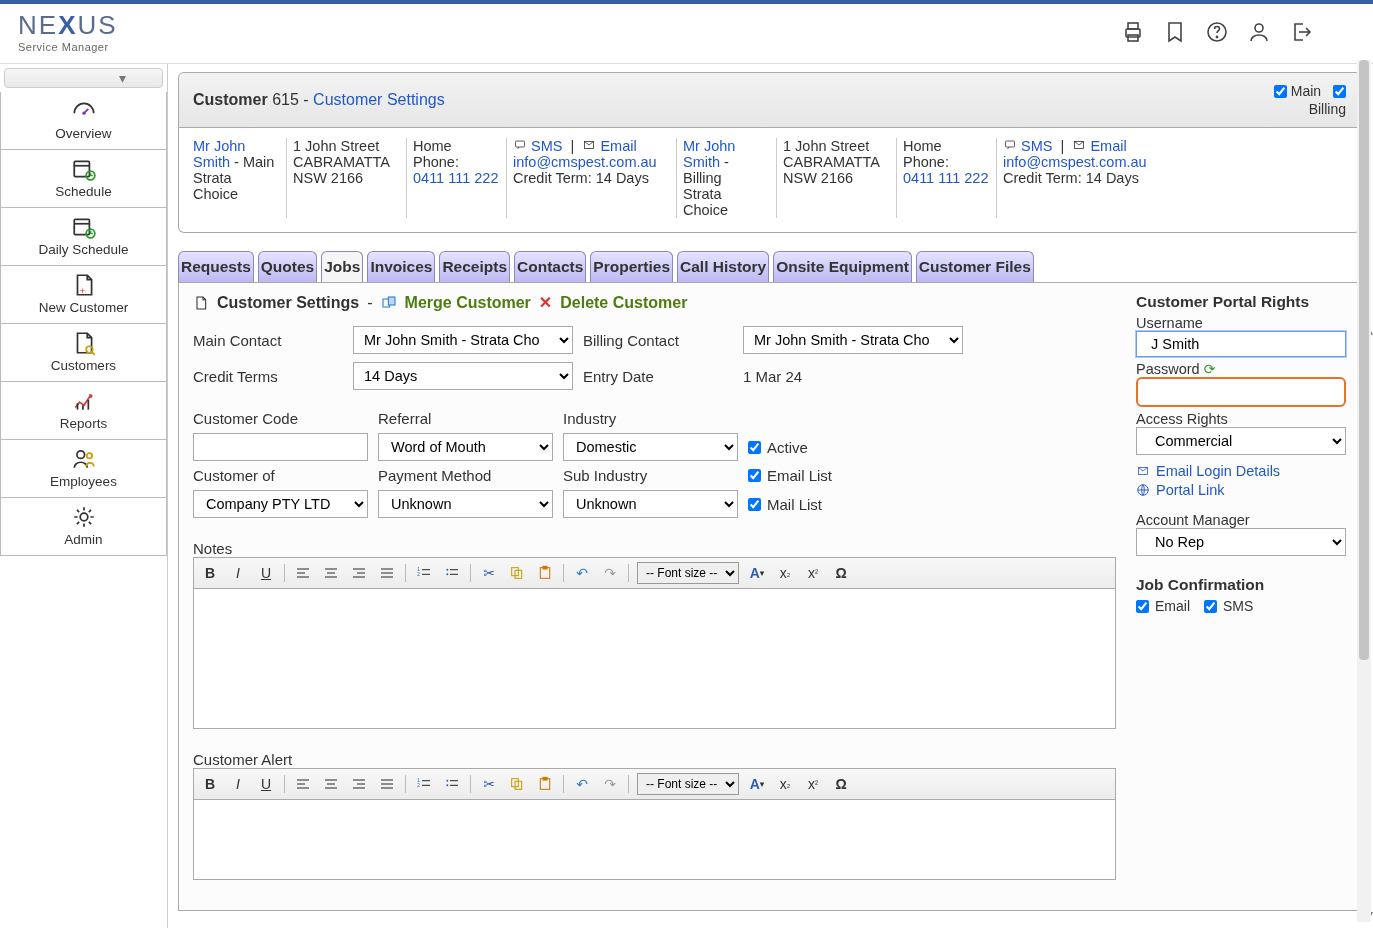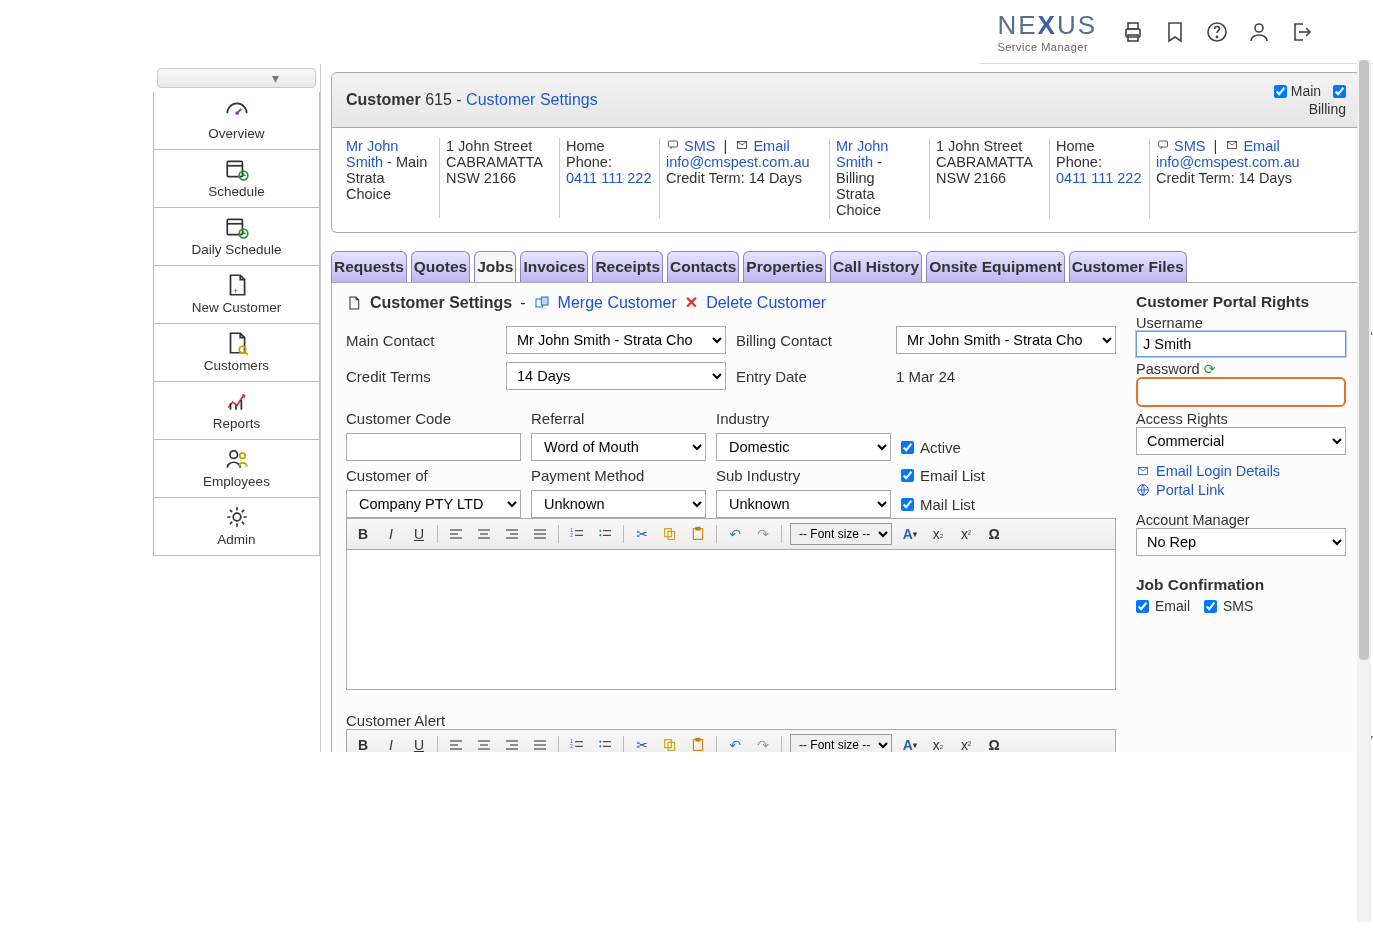--- a/index.html
+++ b/index.html
@@ -1,17 +1,17 @@
 <!DOCTYPE html>
 <html><head>
 <meta charset="utf-8">
 <style>
   * { box-sizing: border-box; margin: 0; padding: 0; }
   body { font-family: -apple-system, "Segoe UI", Arial, sans-serif; font-size: 14px; color: #333; background: #fff; overflow: hidden; }
-  .app { width: 1373px; height: 752px; display: flex; flex-direction: column; align-items: flex-end; }
+  .app { width: 1373px; height: 928px; display: flex; flex-direction: column; }
   .topbar { height: 4px; background: #3b5fa3; }
   .header { display: flex; align-items: center; padding: 6px 10px 10px 10px; border-bottom: 1px solid #ddd; gap: 16px; }
   .logo { display: flex; flex-direction: column; align-items: flex-start; padding: 0 8px; }
   .logo-text { font-size: 26px; letter-spacing: 2px; color: #5a6d8a; font-weight: 300; }
   .logo-text .x { color: #3b5fa3; font-weight: 600; }
   .logo-sub { font-size: 11px; color: #666; letter-spacing: 0.5px; }
   .search-wrap { display: flex; align-items: center; gap: 8px; }
   .search-box { display: flex; align-items: center; border: 1px solid #ccc; border-radius: 16px; padding: 4px 10px; width: 510px; background: #fafafa; }
   .search-box input { border: none; outline: none; flex: 1; font-size: 15px; background: transparent; color: #888; }
   .search-type { border: 1px solid #999; padding: 4px 6px; font-size: 15px; }
@@ -40,21 +40,21 @@
   .detail-col .link { color: #2158c9; cursor: pointer; }
   .fin-col { margin-left: auto; font-size: 14px; }
   .fin-col table td { padding: 0 4px; }
 
   .tabs { display: flex; margin-top: 18px; }
   .tab { background: linear-gradient(#e6e4ff,#bcb8f2); border: 1px solid #8c88bd; border-bottom: none; border-radius: 6px 6px 0 0; padding: 6px 2px; font-size: 15.5px; font-weight: 600; color: #333; margin-right: 4px; cursor: pointer; }
   .tab.active { background: #f5f5f5; }
 
   .settings-body { border: 1px solid #aaa; background: #fcfcfc; padding: 10px 14px 30px 14px; display:flex; gap: 20px; }
   .settings-title-row { display:flex; align-items:center; gap: 8px; font-size: 16px; margin-bottom: 14px; }
-  .settings-title-row .link { color: #1d4ed8; cursor:pointer; }
+  .settings-title-row .link { color: #4d7c0f; cursor:pointer;font-weight:bold; }
   .x-del { color: #d33; font-weight: bold; }
 
   .left-col { flex: 1; }
   .right-col { width: 210px; }
 
   .form-grid { display: grid; grid-template-columns: 150px 220px 150px 220px; gap: 8px 10px; align-items: center; font-size: 15px; }
   .form-grid select, .form-grid input[type=text] { width: 100%; border: 1px solid #aaa; padding: 4px 6px; font-size: 14.5px; background:#fff; }
 
   .code-grid { margin-top: 20px; display: grid; grid-template-columns: 175px 175px 175px 120px; gap: 6px 10px; font-size: 15px; }
   .code-grid select, .code-grid input[type=text] { width:100%; border:1px solid #aaa; padding:4px 8px; font-size:14.5px; background:#fff; }
@@ -64,21 +64,21 @@
   .editor-toolbar { border:1px solid #aaa; background: linear-gradient(#f8f8f8,#ececec); padding: 4px 6px; display:flex; align-items:center; gap:8px; flex-wrap: wrap; }
   .editor-toolbar .tb-btn { width:20px; height:20px; display:flex; align-items:center; justify-content:center; color:#333; cursor:pointer; font-size:14px; }
   .tb-sep { width:1px; height:18px; background:#bbb; }
   .font-sel { border:1px solid #999; padding:2px 4px; font-size:12px; }
   .omega { font-size:17px; color:#2a3a8a; font-weight:bold; }
   .editor-area { border:1px solid #aaa; border-top:none; min-height: 140px; background:#fff; }
   .editor-area.short { min-height: 80px; }
 
   .right-col h4 { font-size: 15.5px; font-weight:700; margin-bottom:4px; }
   .right-col .lbl { font-size: 14.5px; margin-top:4px; }
-  .right-col input[type=text], .right-col select { width:100%; border:1px solid #aaa; padding:4px 6px; font-size:14.5px; background:#fff; }
+  .right-col input[type=text], .right-col select { width:100%; border:1px solid #aaa; padding:4px 14px; font-size:14.5px; background:#fff; }
   .right-col input.focus { border:1px solid #6a9be8; outline: 1px solid #aecbf5; }
   .right-col input.highlight { border: 2.5px solid #e8712a; border-radius: 6px; padding:5px 6px; }
   .refresh-icon { color:#2a9a2a; font-size:14px; margin-left:4px; }
   .right-links { margin-top: 8px; font-size: 14.5px; }
   .right-links .linkrow { display:flex; align-items:center; gap:6px; color:#2158c9; cursor:pointer; margin: 3px 0; }
 
   .scroll-arrow-up { position:absolute; right:0; top:258px; color:#777; cursor:pointer; }
   .scroll-arrow-dn { position:absolute; right:0; bottom:6px; color:#777; cursor:pointer; }
 
   .scrollbar-right { position: fixed; right: 2px; top: 60px; bottom: 6px; width: 14px; background: #f1f1f1; }
@@ -347,20 +347,21 @@
 
             <select><option>Company PTY LTD</option></select>
             <select><option>Unknown</option></select>
             <select><option>Unknown</option></select>
             <div class="chk-line">
                 <input type="checkbox" checked="" style="">
                 <span>Mail List</span>
               </div>
           </div>
 
+          <div class="notes-label">Notes</div>
           <div class="editor-toolbar">
             <span class="tb-btn">
                 <b>B</b>
               </span>
             <span class="tb-btn">
                 <i>I</i>
               </span>
             <span class="tb-btn">
                 <u>U</u>
               </span>

